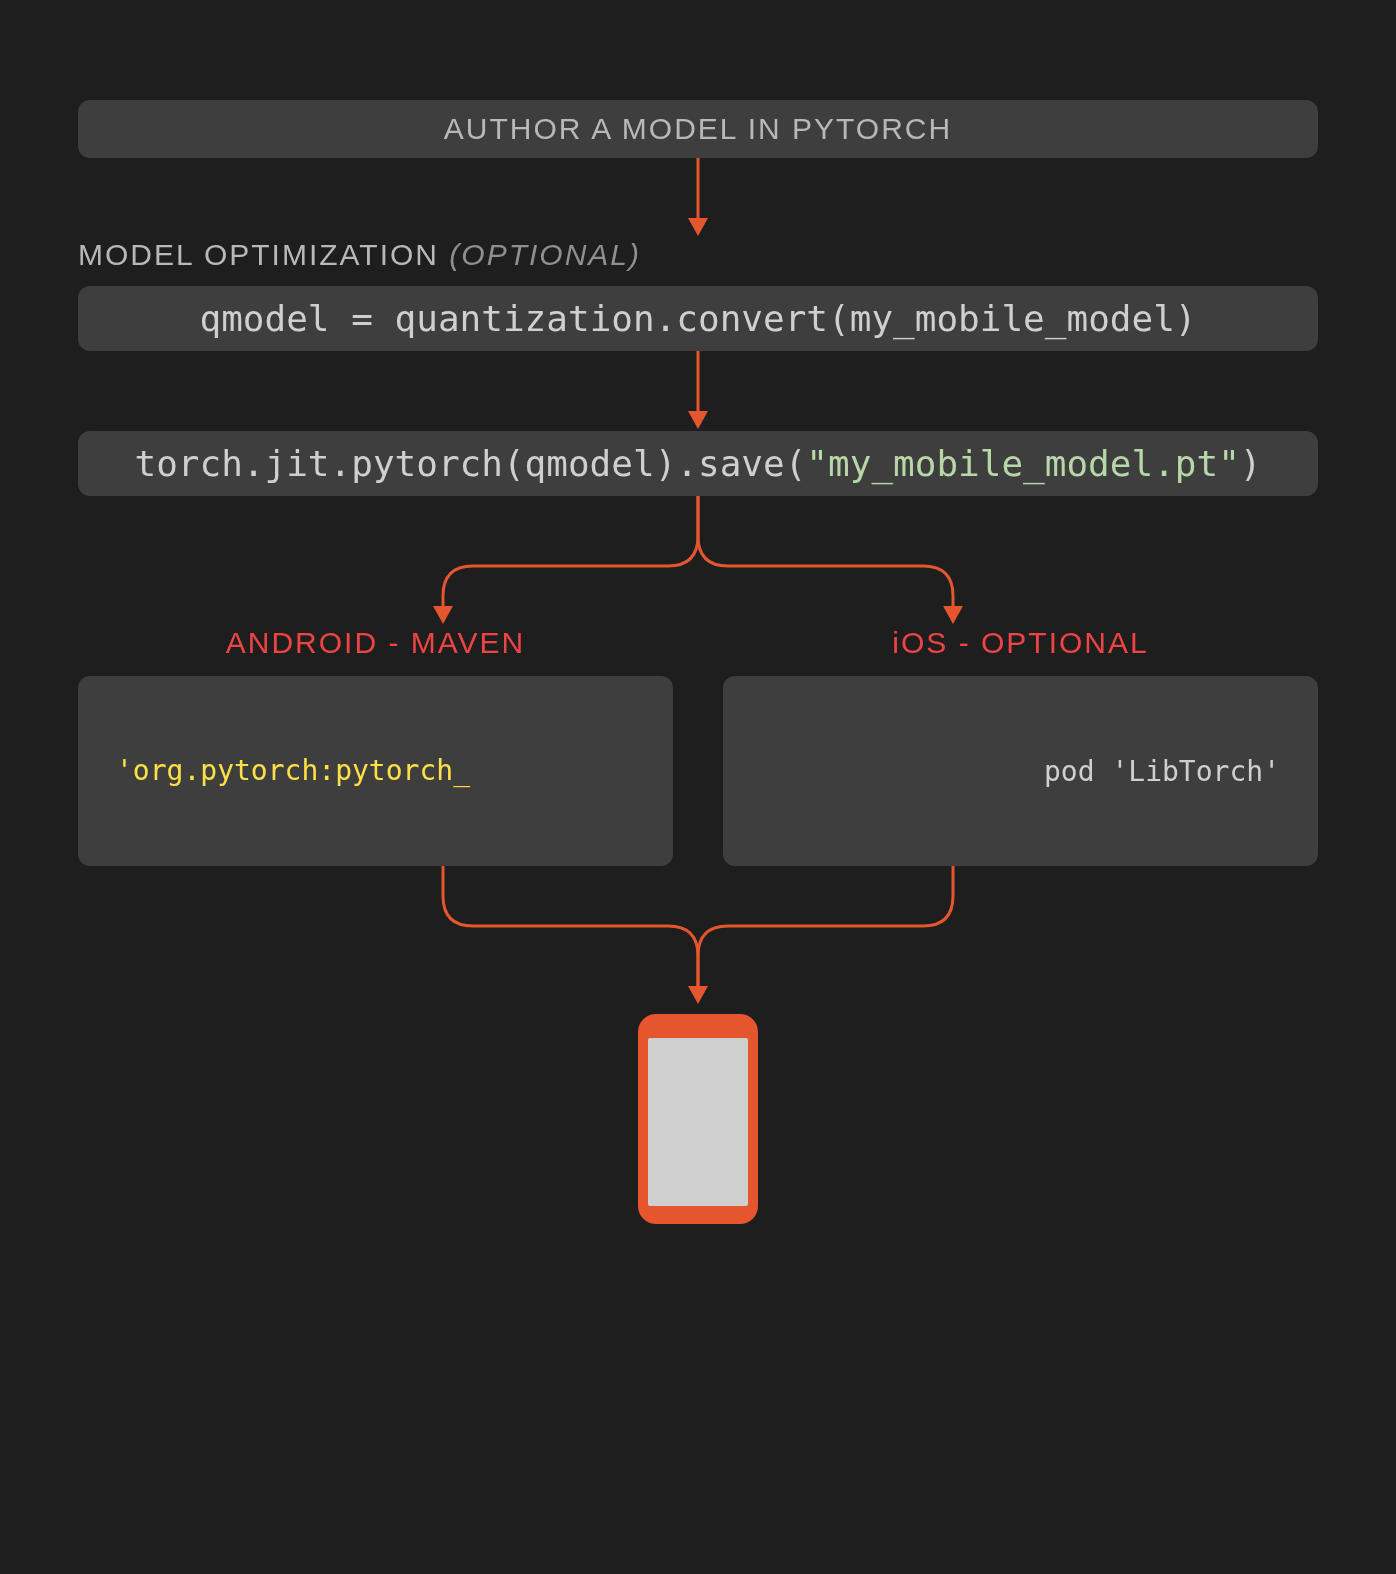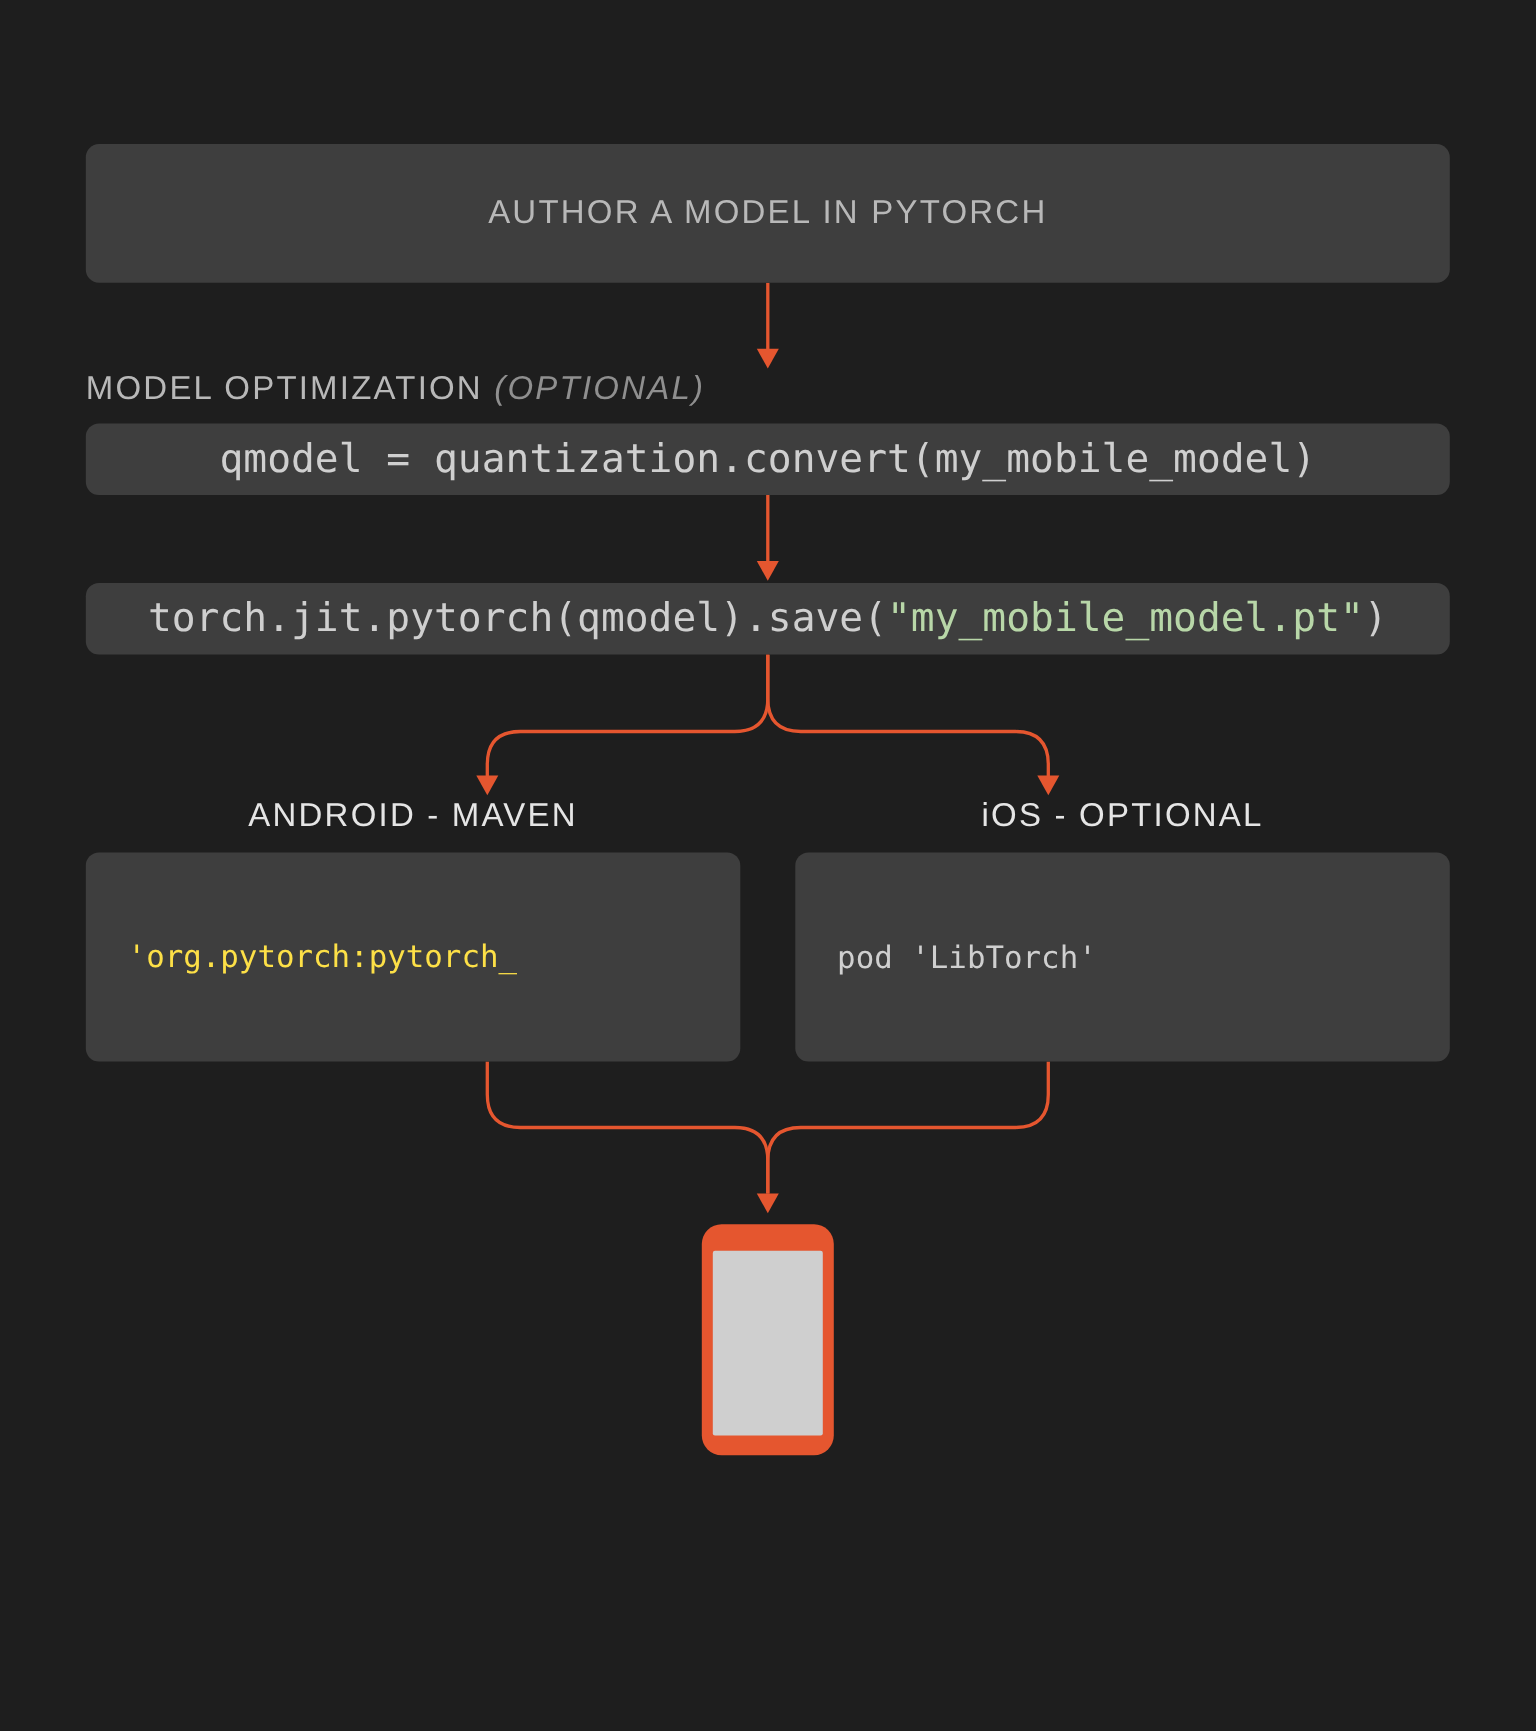--- a/index.html
+++ b/index.html
@@ -15,22 +15,21 @@
   .box {
     background: #3e3e3e;
     border-radius: 12px;
     width: 100%;
     text-align: center;
     font-size: 30px;
     letter-spacing: 2px;
     color: #b8b8b8;
   }
   .step-author {
-    padding: 46px 20px;
-    margin-top: 31px;
+    padding: 12px 20px;
   }
   .section-label {
     text-align: left;
     font-size: 30px;
     letter-spacing: 2px;
     color: #b8b8b8;
     margin-bottom: 14px;
   }
   .italic { font-style: italic; color: #8f8f8f; }
   .paren { color: #8f8f8f; }
@@ -53,32 +52,32 @@
   }
   .fork-col {
     flex: 1;
     display: flex;
     flex-direction: column;
     align-items: center;
   }
   .fork-label {
     font-size: 30px;
     letter-spacing: 2px;
-    color: #e5e5e5;
+    color: #ef4444;
     margin-bottom: 16px;
     text-align: center;
   }
   .fork-box {
     background: #3e3e3e;
     border-radius: 12px;
     width: 100%;
     min-height: 190px;
     display: flex;
     align-items: center;
-    justify-content: flex-start;
+    justify-content: flex-end;
     font-family: "SFMono-Regular", Menlo, Consolas, monospace;
     font-size: 28px;
     color: #cfcfcf;
     padding: 24px 38px;
   }
   .fork-box.left {
     justify-content: flex-start;
     text-align: left;
     line-height: 1.7;
   }

